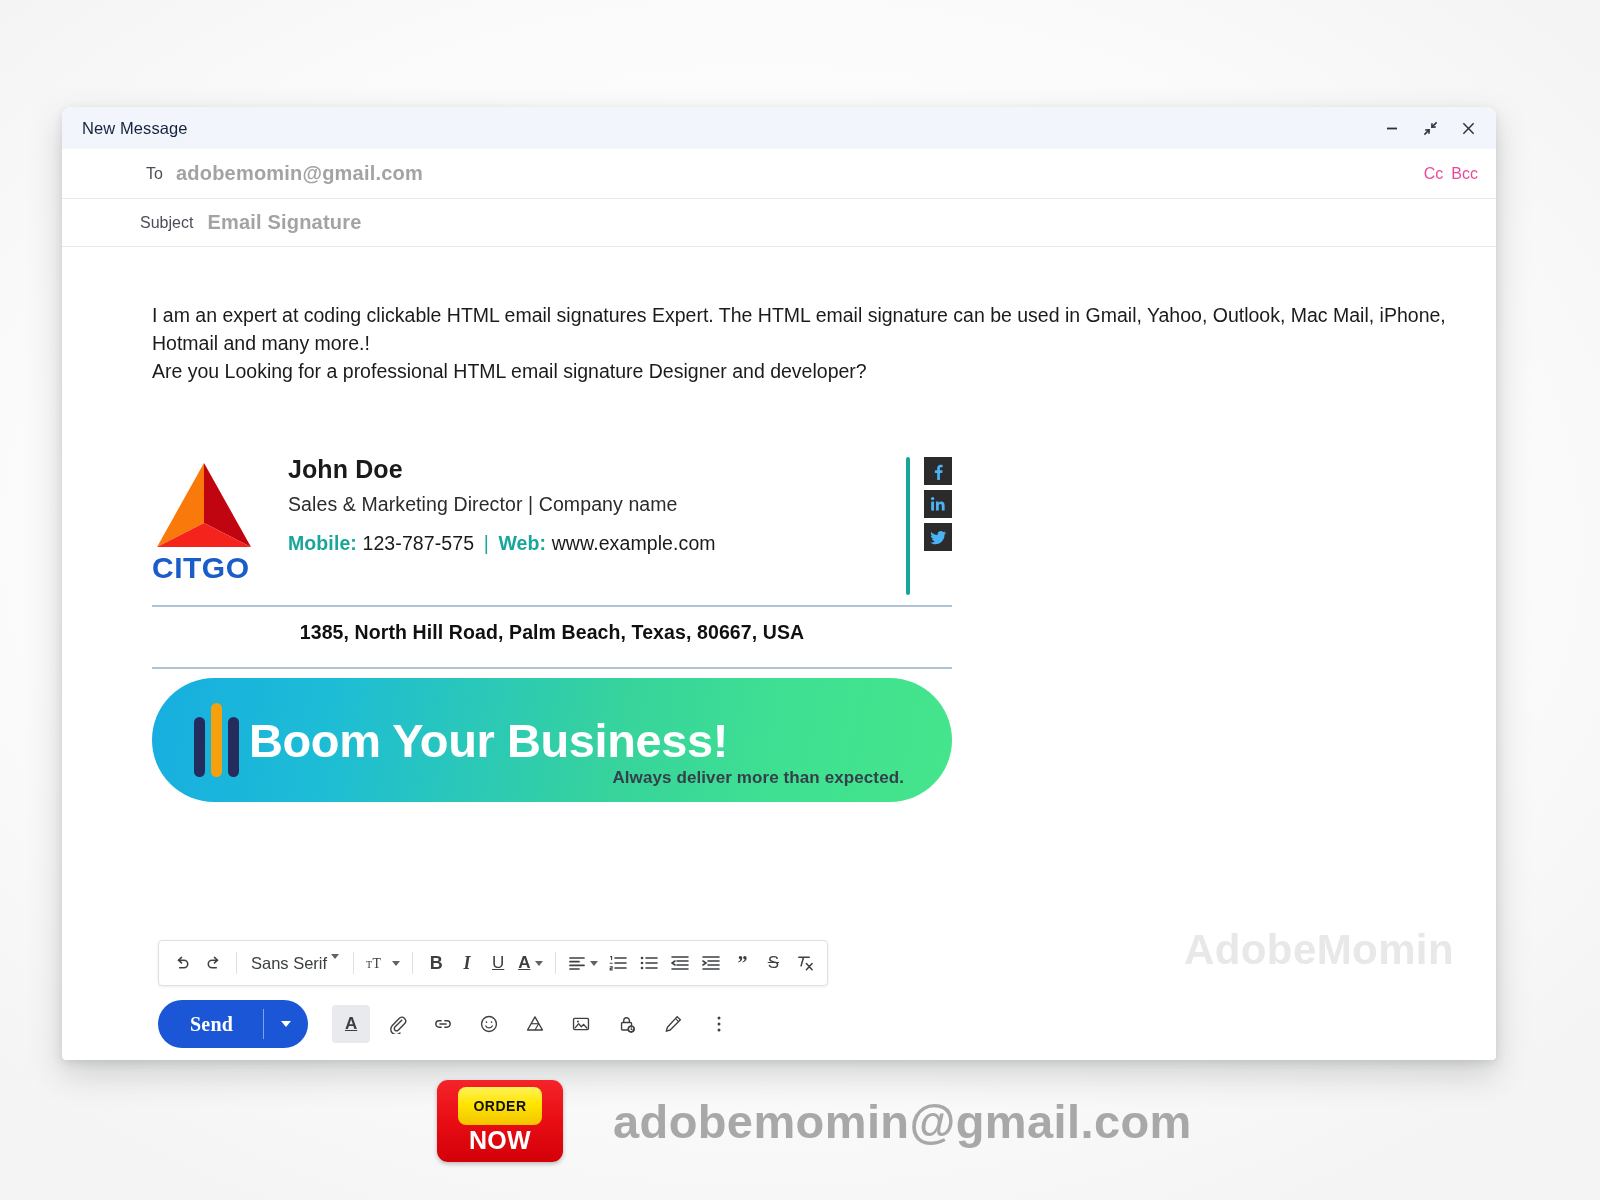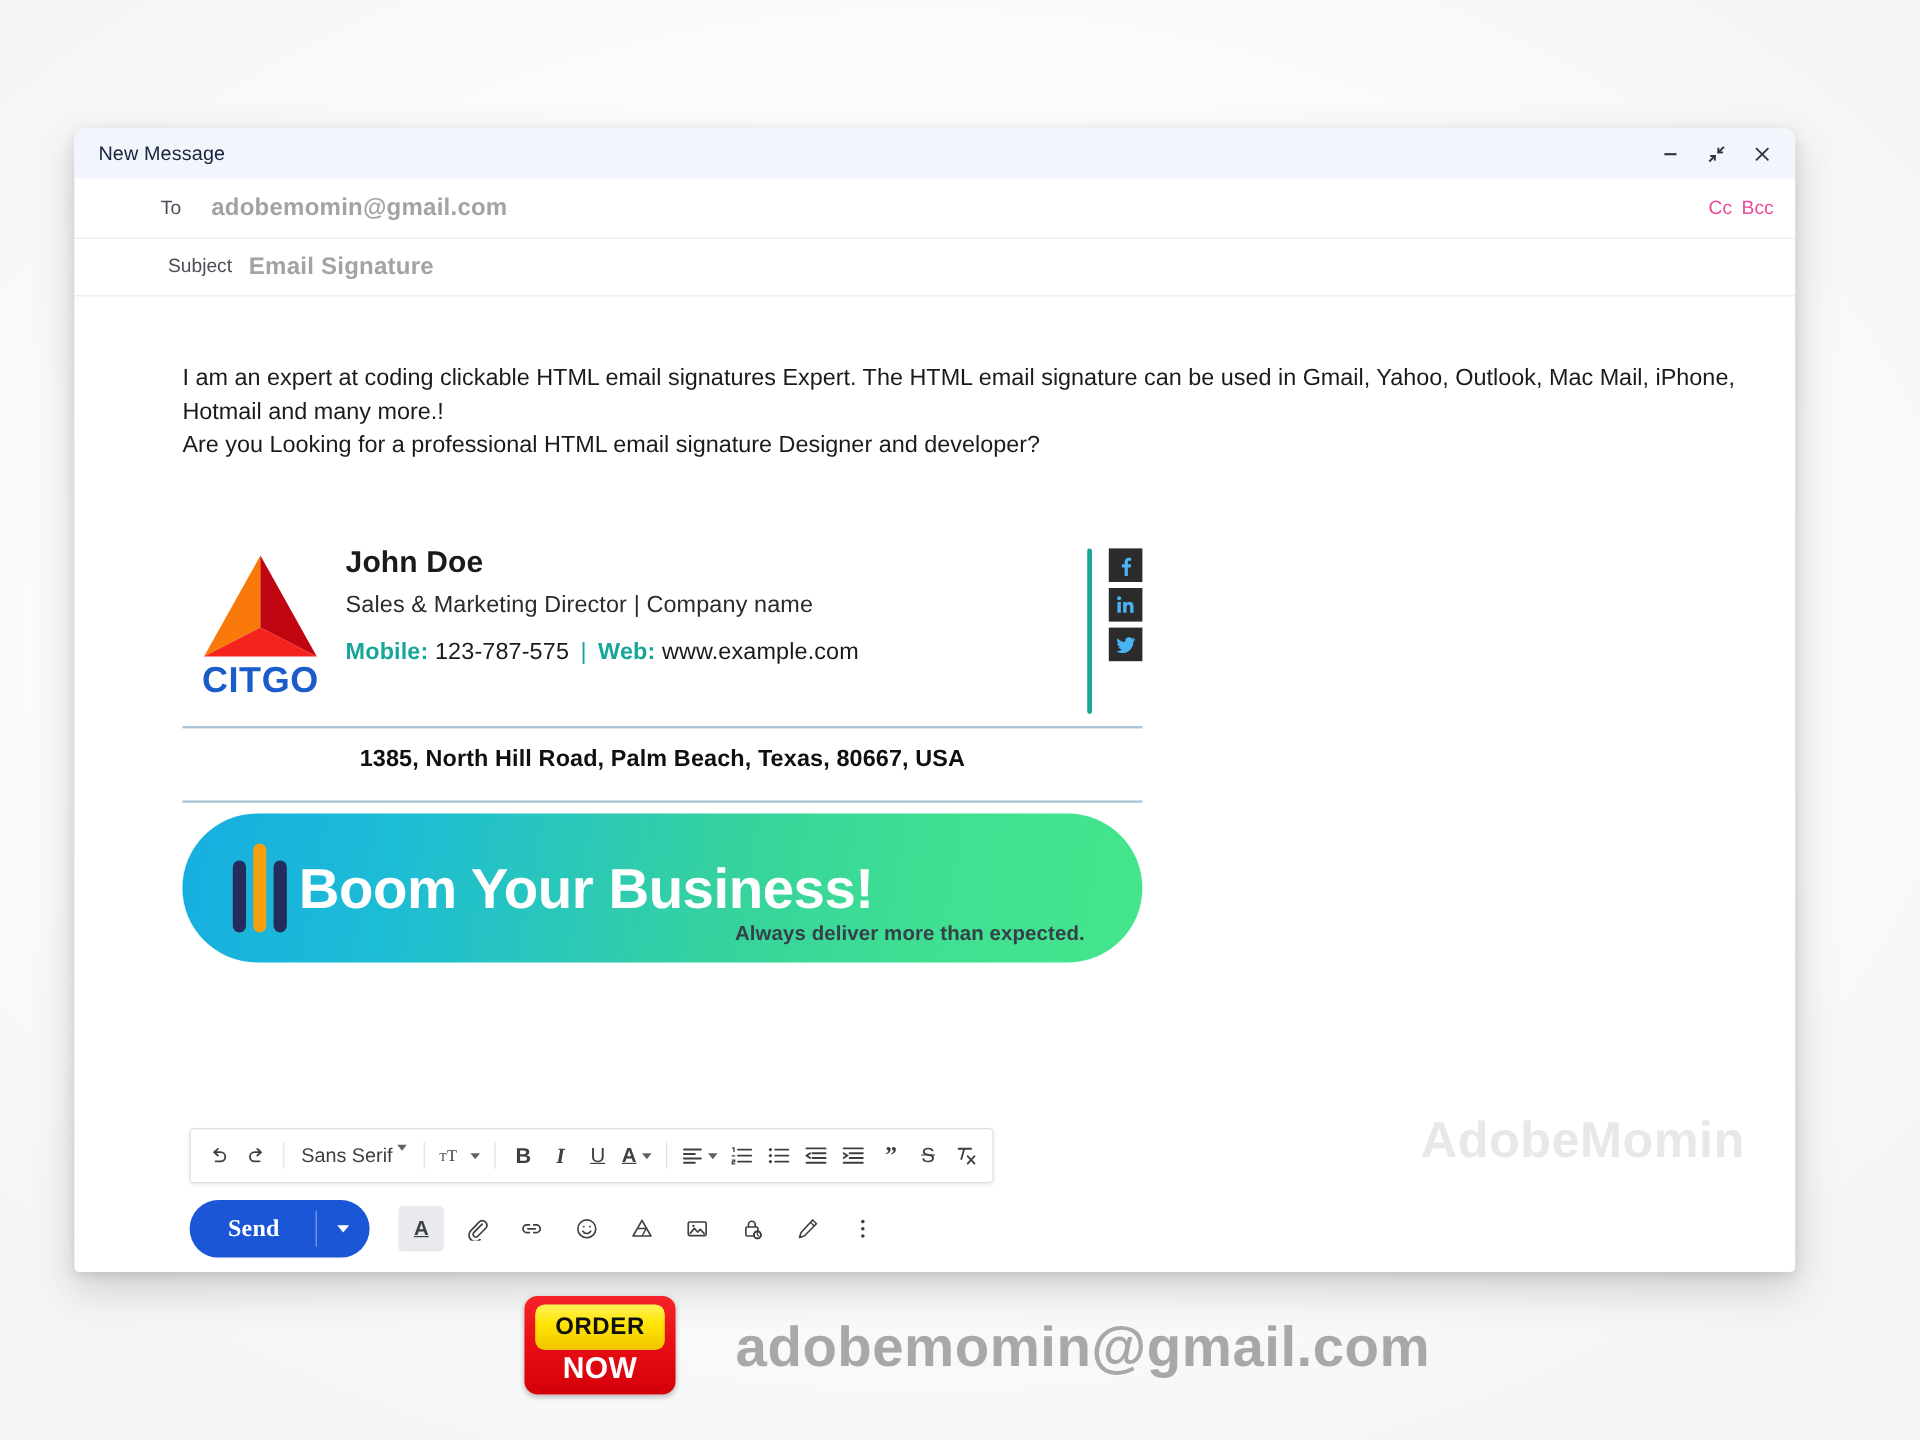--- a/index.html
+++ b/index.html
@@ -72,21 +72,21 @@
     height: 50px;
     display: flex;
     align-items: center;
     padding: 0 18px 0 78px;
     border-bottom: 1px solid #e8eaed;
     position: relative;
     flex: 0 0 auto;
   }
   .row-label {
     position: absolute;
-    left: 72px;
+    left: 84px;
     font-size: 16px;
     color: #4a4f57;
   }
   .to-value {
     margin-left: 36px;
     font-size: 20px;
     font-weight: bold;
     color: #a3a3a3;
     letter-spacing: .2px;
   }
@@ -155,21 +155,20 @@
   .sig-top {
     display: flex;
     align-items: flex-start;
   }
   .sig-logo {
     width: 130px;
     flex: 0 0 130px;
     padding-top: 10px;
     display: flex;
     flex-direction: column;
-    align-items: center;
   }
   .sig-tri { position: relative; width: 104px; height: 88px; }
   .sig-tri svg { display: block; }
   .sig-logo-text {
     margin-top: 2px;
     font-size: 30px;
     font-weight: bold;
     color: #1a5cc8;
     letter-spacing: .5px;
     font-family: "Liberation Sans", sans-serif;
@@ -387,26 +386,26 @@
     box-shadow: 0 2px 4px rgba(0,0,0,.25);
     display: flex;
     flex-direction: column;
     align-items: center;
     justify-content: flex-start;
     padding-top: 7px;
     cursor: pointer;
     overflow: hidden;
   }
   .order-pill {
-    width: 108px;
+    width: 84px;
     height: 38px;
     border-radius: 8px;
     background: linear-gradient(180deg, #fff35a 0%, #ffe400 45%, #f3c400 100%);
     display: flex; align-items: center; justify-content: center;
-    font-size: 20px;
+    font-size: 14px;
     font-weight: bold;
     color: #111;
     letter-spacing: .5px;
   }
   .order-now {
     margin-top: 2px;
     font-size: 25px;
     font-weight: bold;
     color: #ffffff;
     letter-spacing: .3px;

